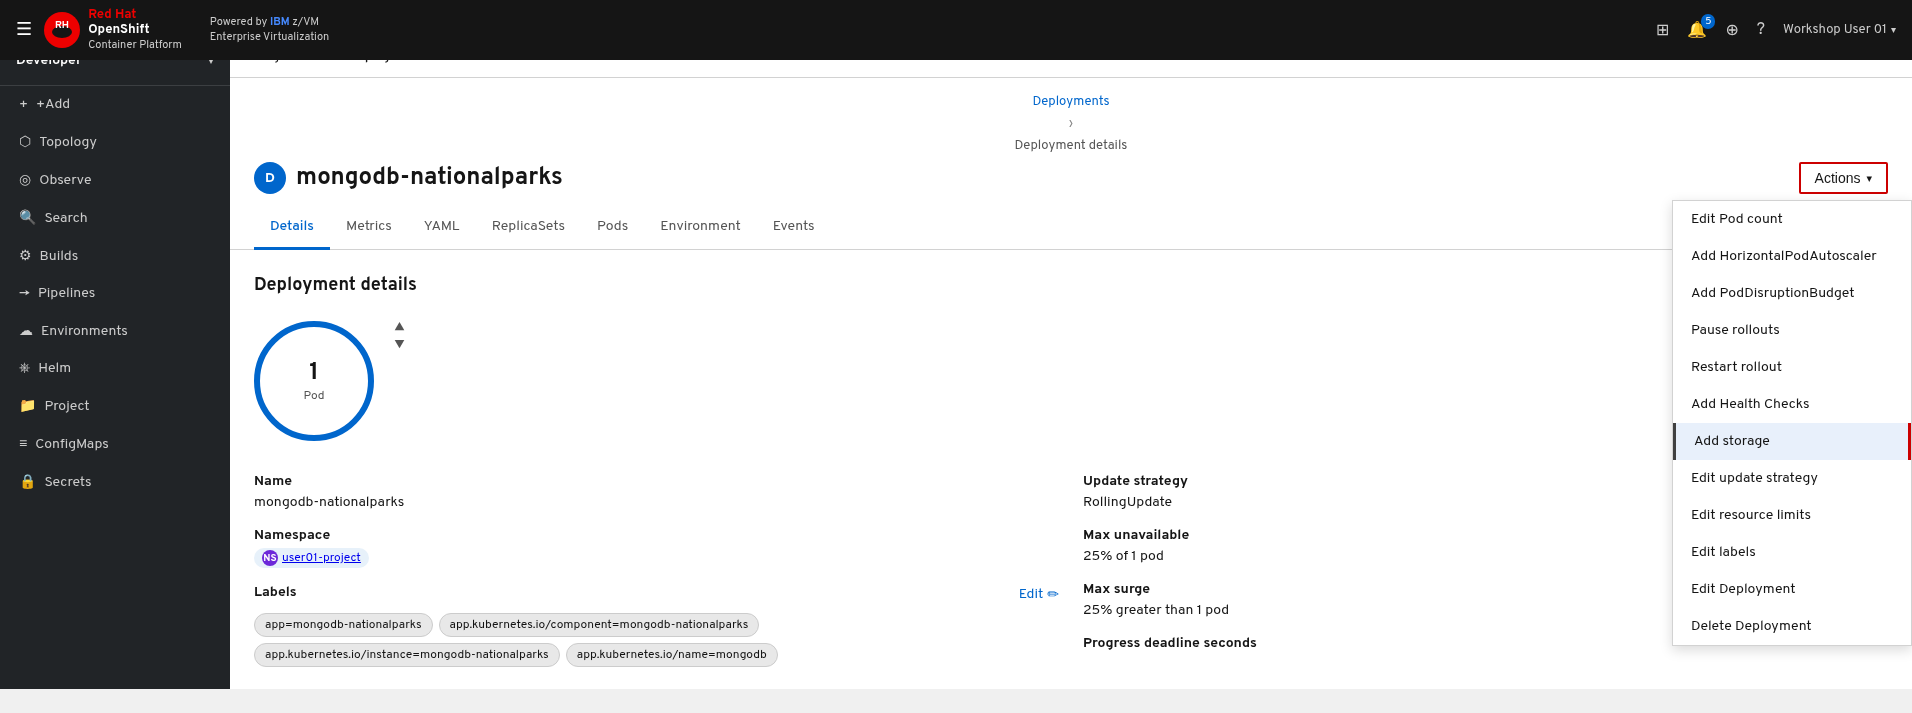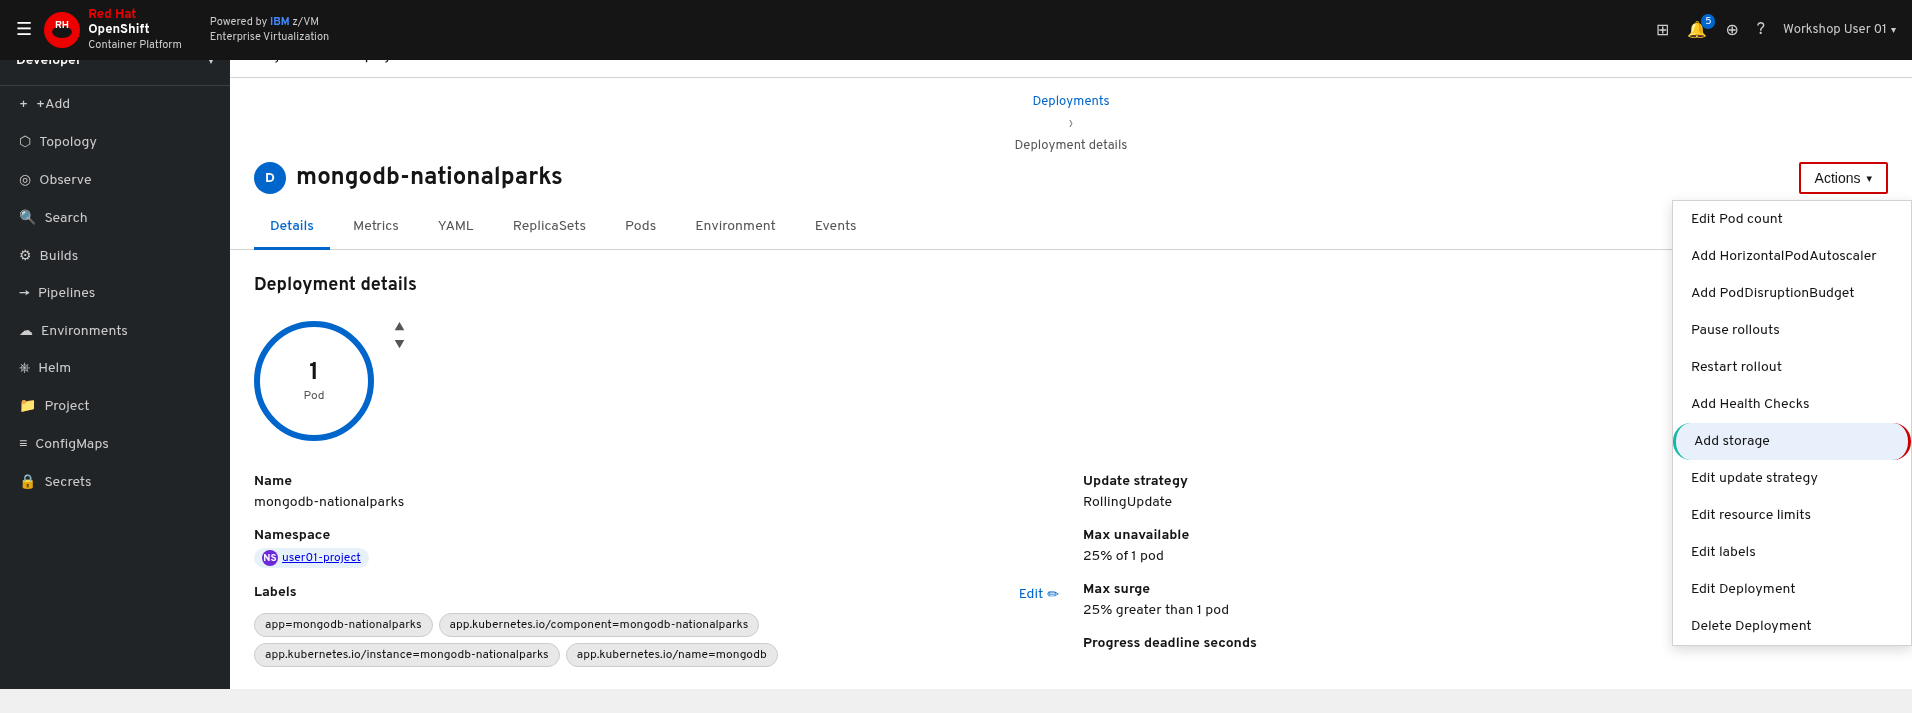--- a/index.html
+++ b/index.html
@@ -139,21 +139,21 @@
       border-radius: 2px;
       position: relative;
     }
     .actions-btn .chevron { font-size: 11px; }
 
     
     .tabs-bar {
       padding: 0 24px;
       border-bottom: 1px solid #d2d2d2;
       display: flex;
-      gap: 7px;
+      gap: 0;
       margin-top: 12px;
     }
     .tab {
       padding: 12px 16px;
       cursor: pointer;
       font-size: 14px;
       color: #555;
       border-bottom: 3px solid transparent;
       margin-bottom: -1px;
     }
@@ -218,21 +218,21 @@
     .dropdown-item {
       padding: 10px 18px;
       cursor: pointer;
       font-size: 14px;
       color: #151515;
       border: none;
       background: none;
       width: 100%;
       text-align: left;
     }
-    .dropdown-item.highlighted { background: #e8f0fb; border-left: 3px solid #14b8a6; border-right: 3px solid #cc0000; border-radius: 18px; }
+    .dropdown-item.highlighted { background: #e8f0fb; border-left: 3px solid #404040; border-right: 3px solid #cc0000; }
   </style>
 </head>
 <body>
 
 <nav class="top-nav">
   <span class="hamburger">☰</span>
   <div class="brand">
 
     <svg width="36" height="36" viewBox="0 0 36 36">
       <circle cx="18" cy="18" r="18" fill="#ee0000"></circle>

